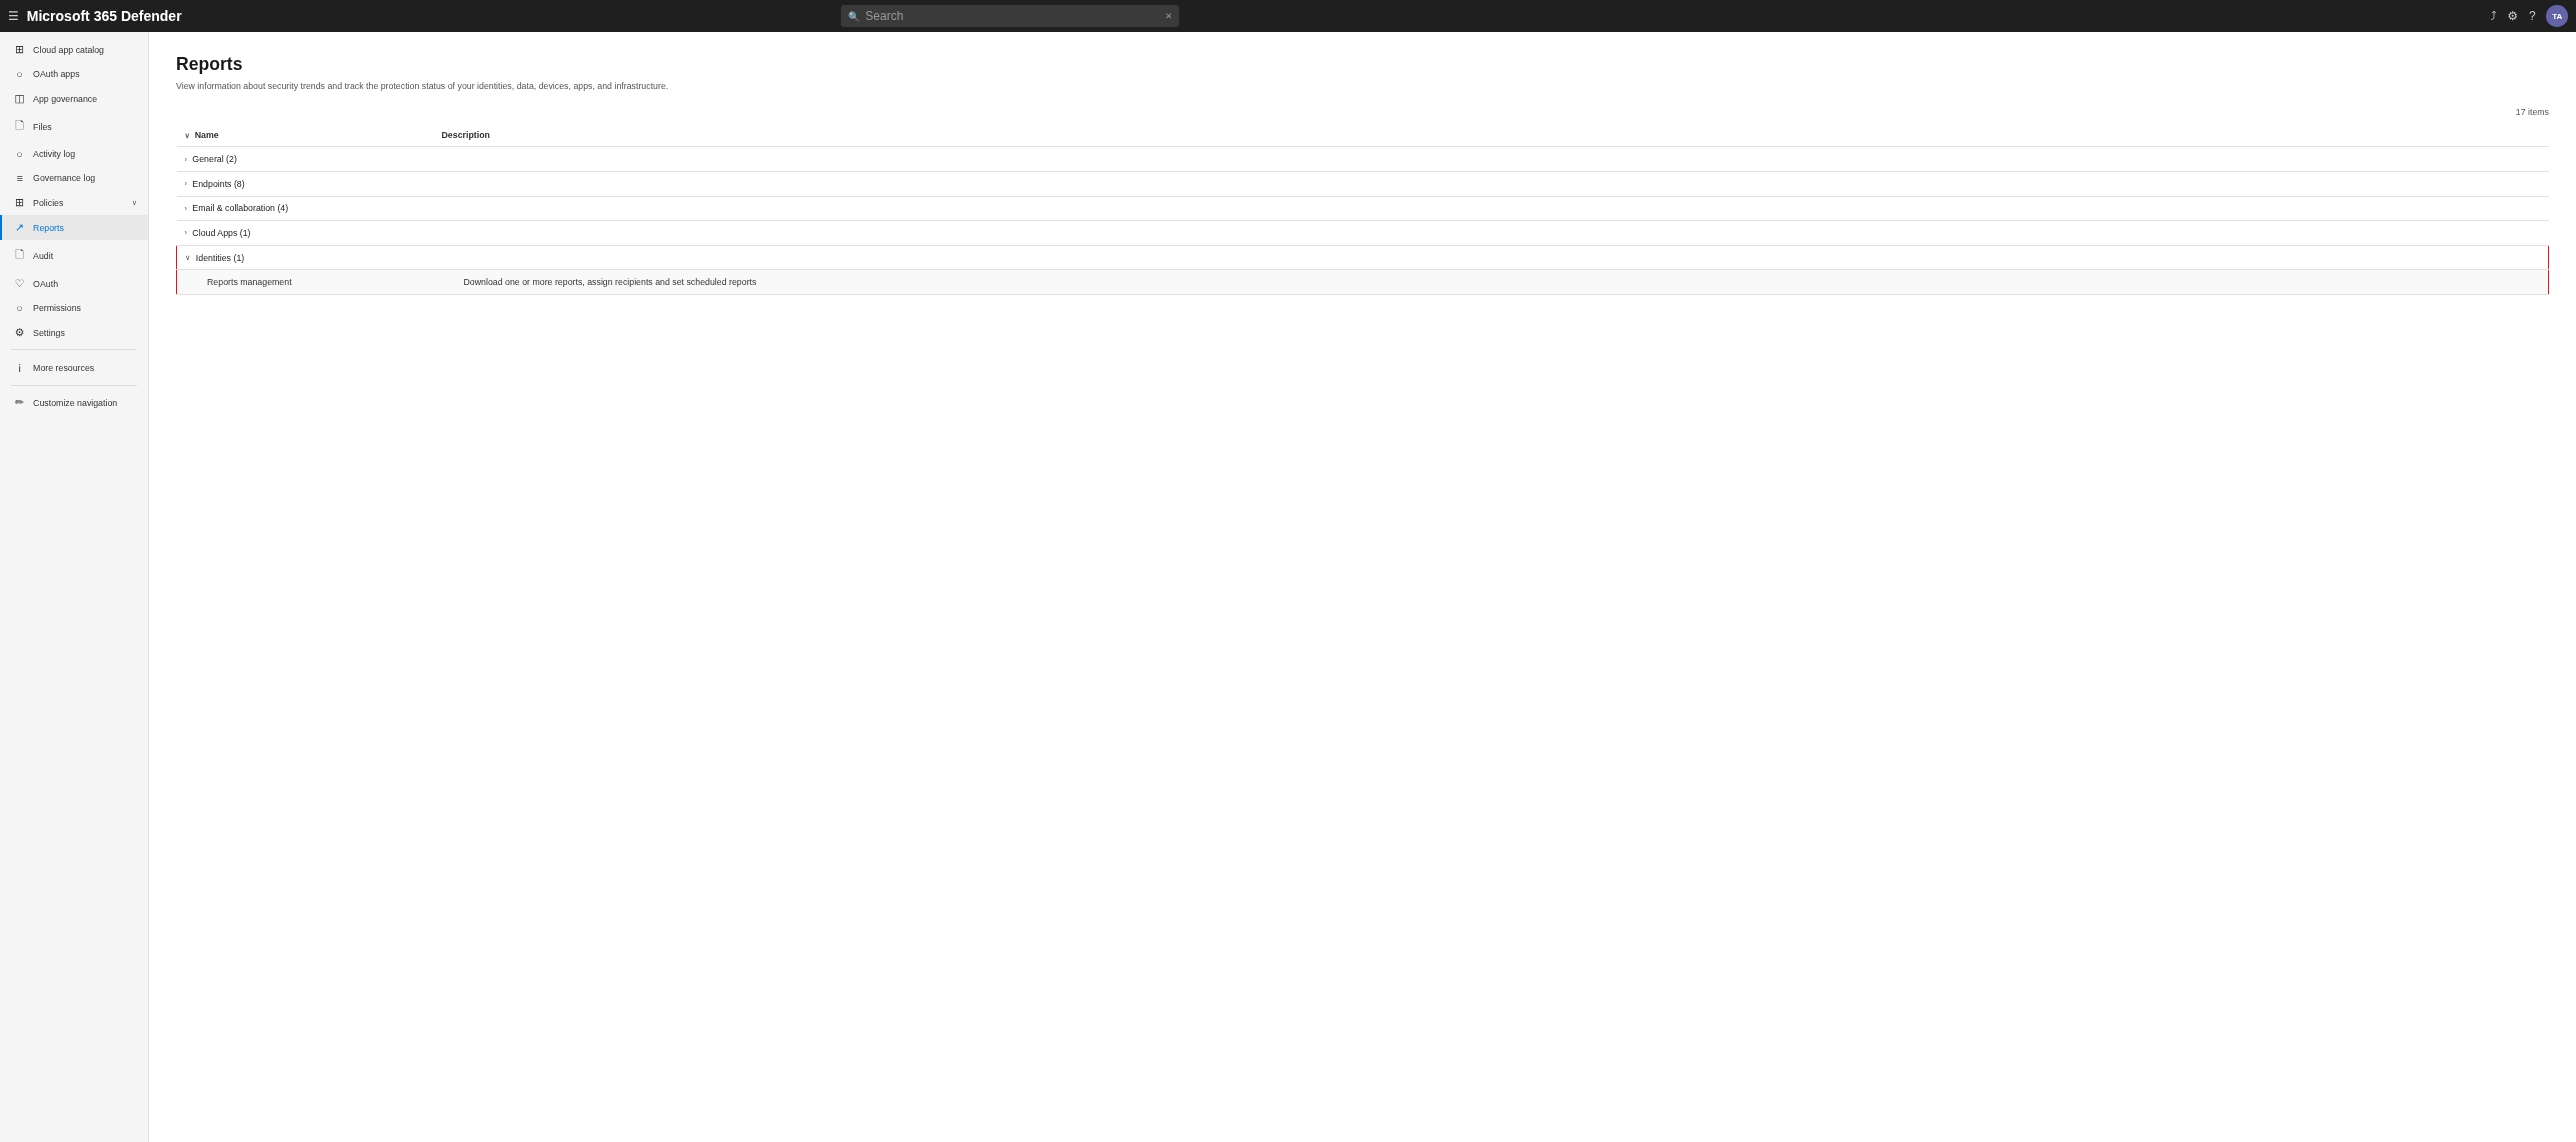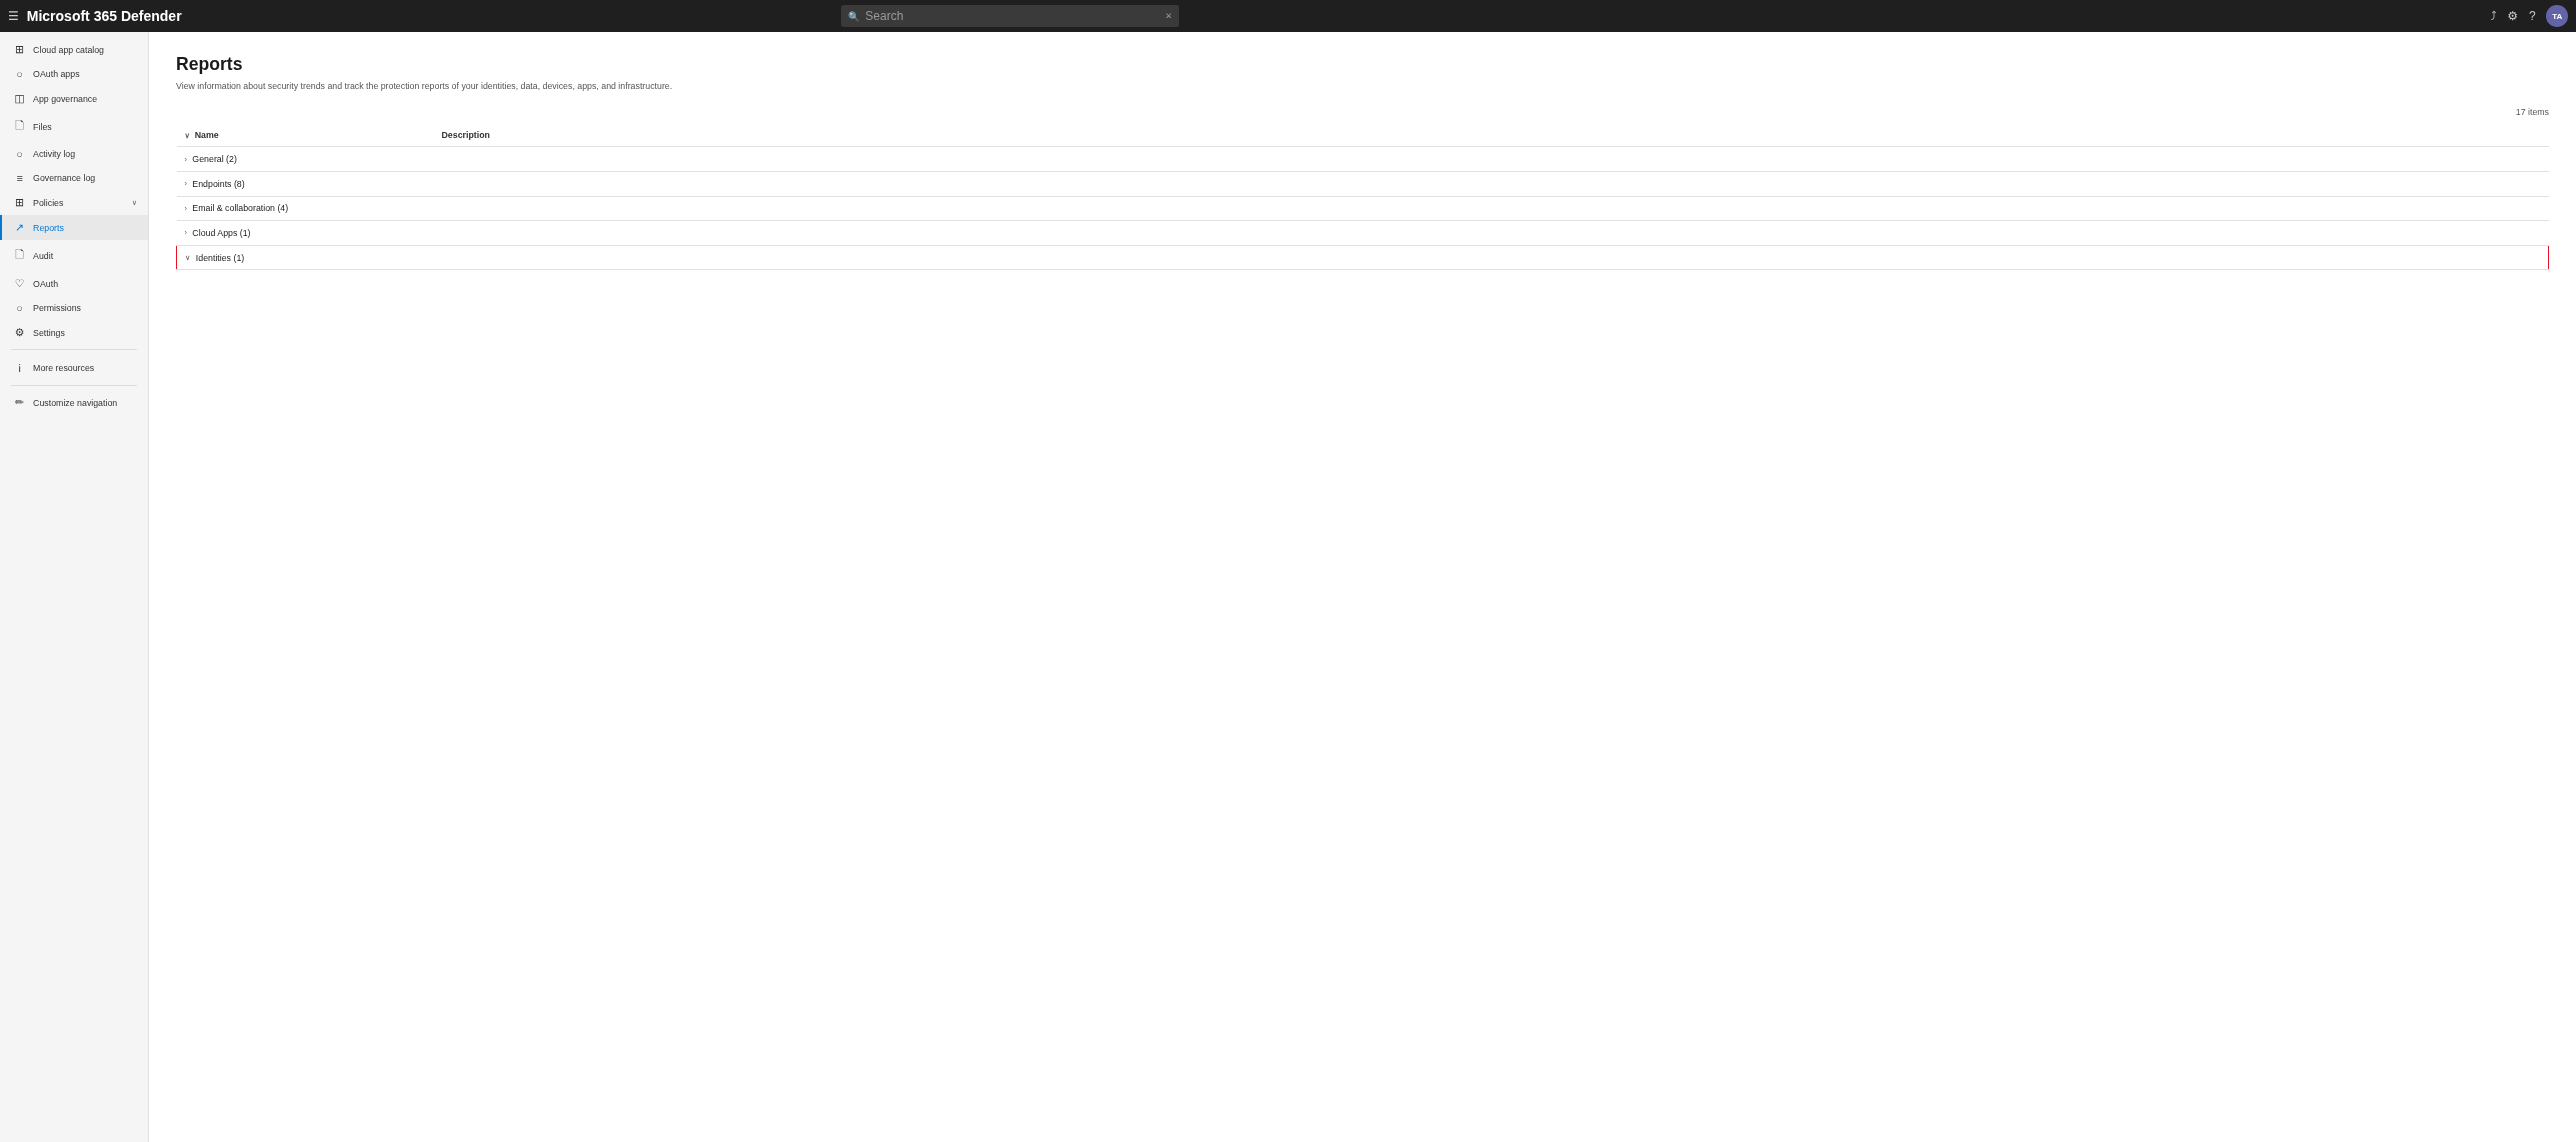--- a/index.html
+++ b/index.html
@@ -218,21 +218,21 @@
       <hr class="sidebar-divider">
       <div class="sidebar-item">
         <span class="icon">✏</span>
         <span>Customize navigation</span>
       </div>
     </div>
   </nav>
 
   <main class="main">
     <h1 class="page-title">Reports</h1>
-    <p class="page-subtitle">View information about security trends and track the protection reports of your identities, data, devices, apps, and infrastructure.</p>
+    <p class="page-subtitle">View information about security trends and track the protection status of your identities, data, devices, apps, and infrastructure.</p>
 
     <div class="items-count">17 items</div>
 
     <table class="report-table">
       <thead>
         <tr>
           <th class="name-col">
             <span class="sort-icon">∨ </span>
             <span>Name</span>
           </th>
@@ -281,17 +281,21 @@
 
         <tr class="group-row" style="border: 1.4px solid #e81123;">
           <td colspan="2">
             <div class="row-inner">
               <span class="chevron-icon">∨</span>
               <span>Identities (1)</span>
             </div>
           </td>
         </tr>
 
+        <tr class="child-row" style="border-left: 1.4px solid #e81123; border-right: 1.4px solid #e81123; border-bottom: 1.4px solid #e81123;">
+          <td>Reports management</td>
+          <td>Download one or more reports, assign recipients and set scheduled reports</td>
+        </tr>
       </tbody>
     </table>
   </main>
 </div>
 
 
 </body></html>

